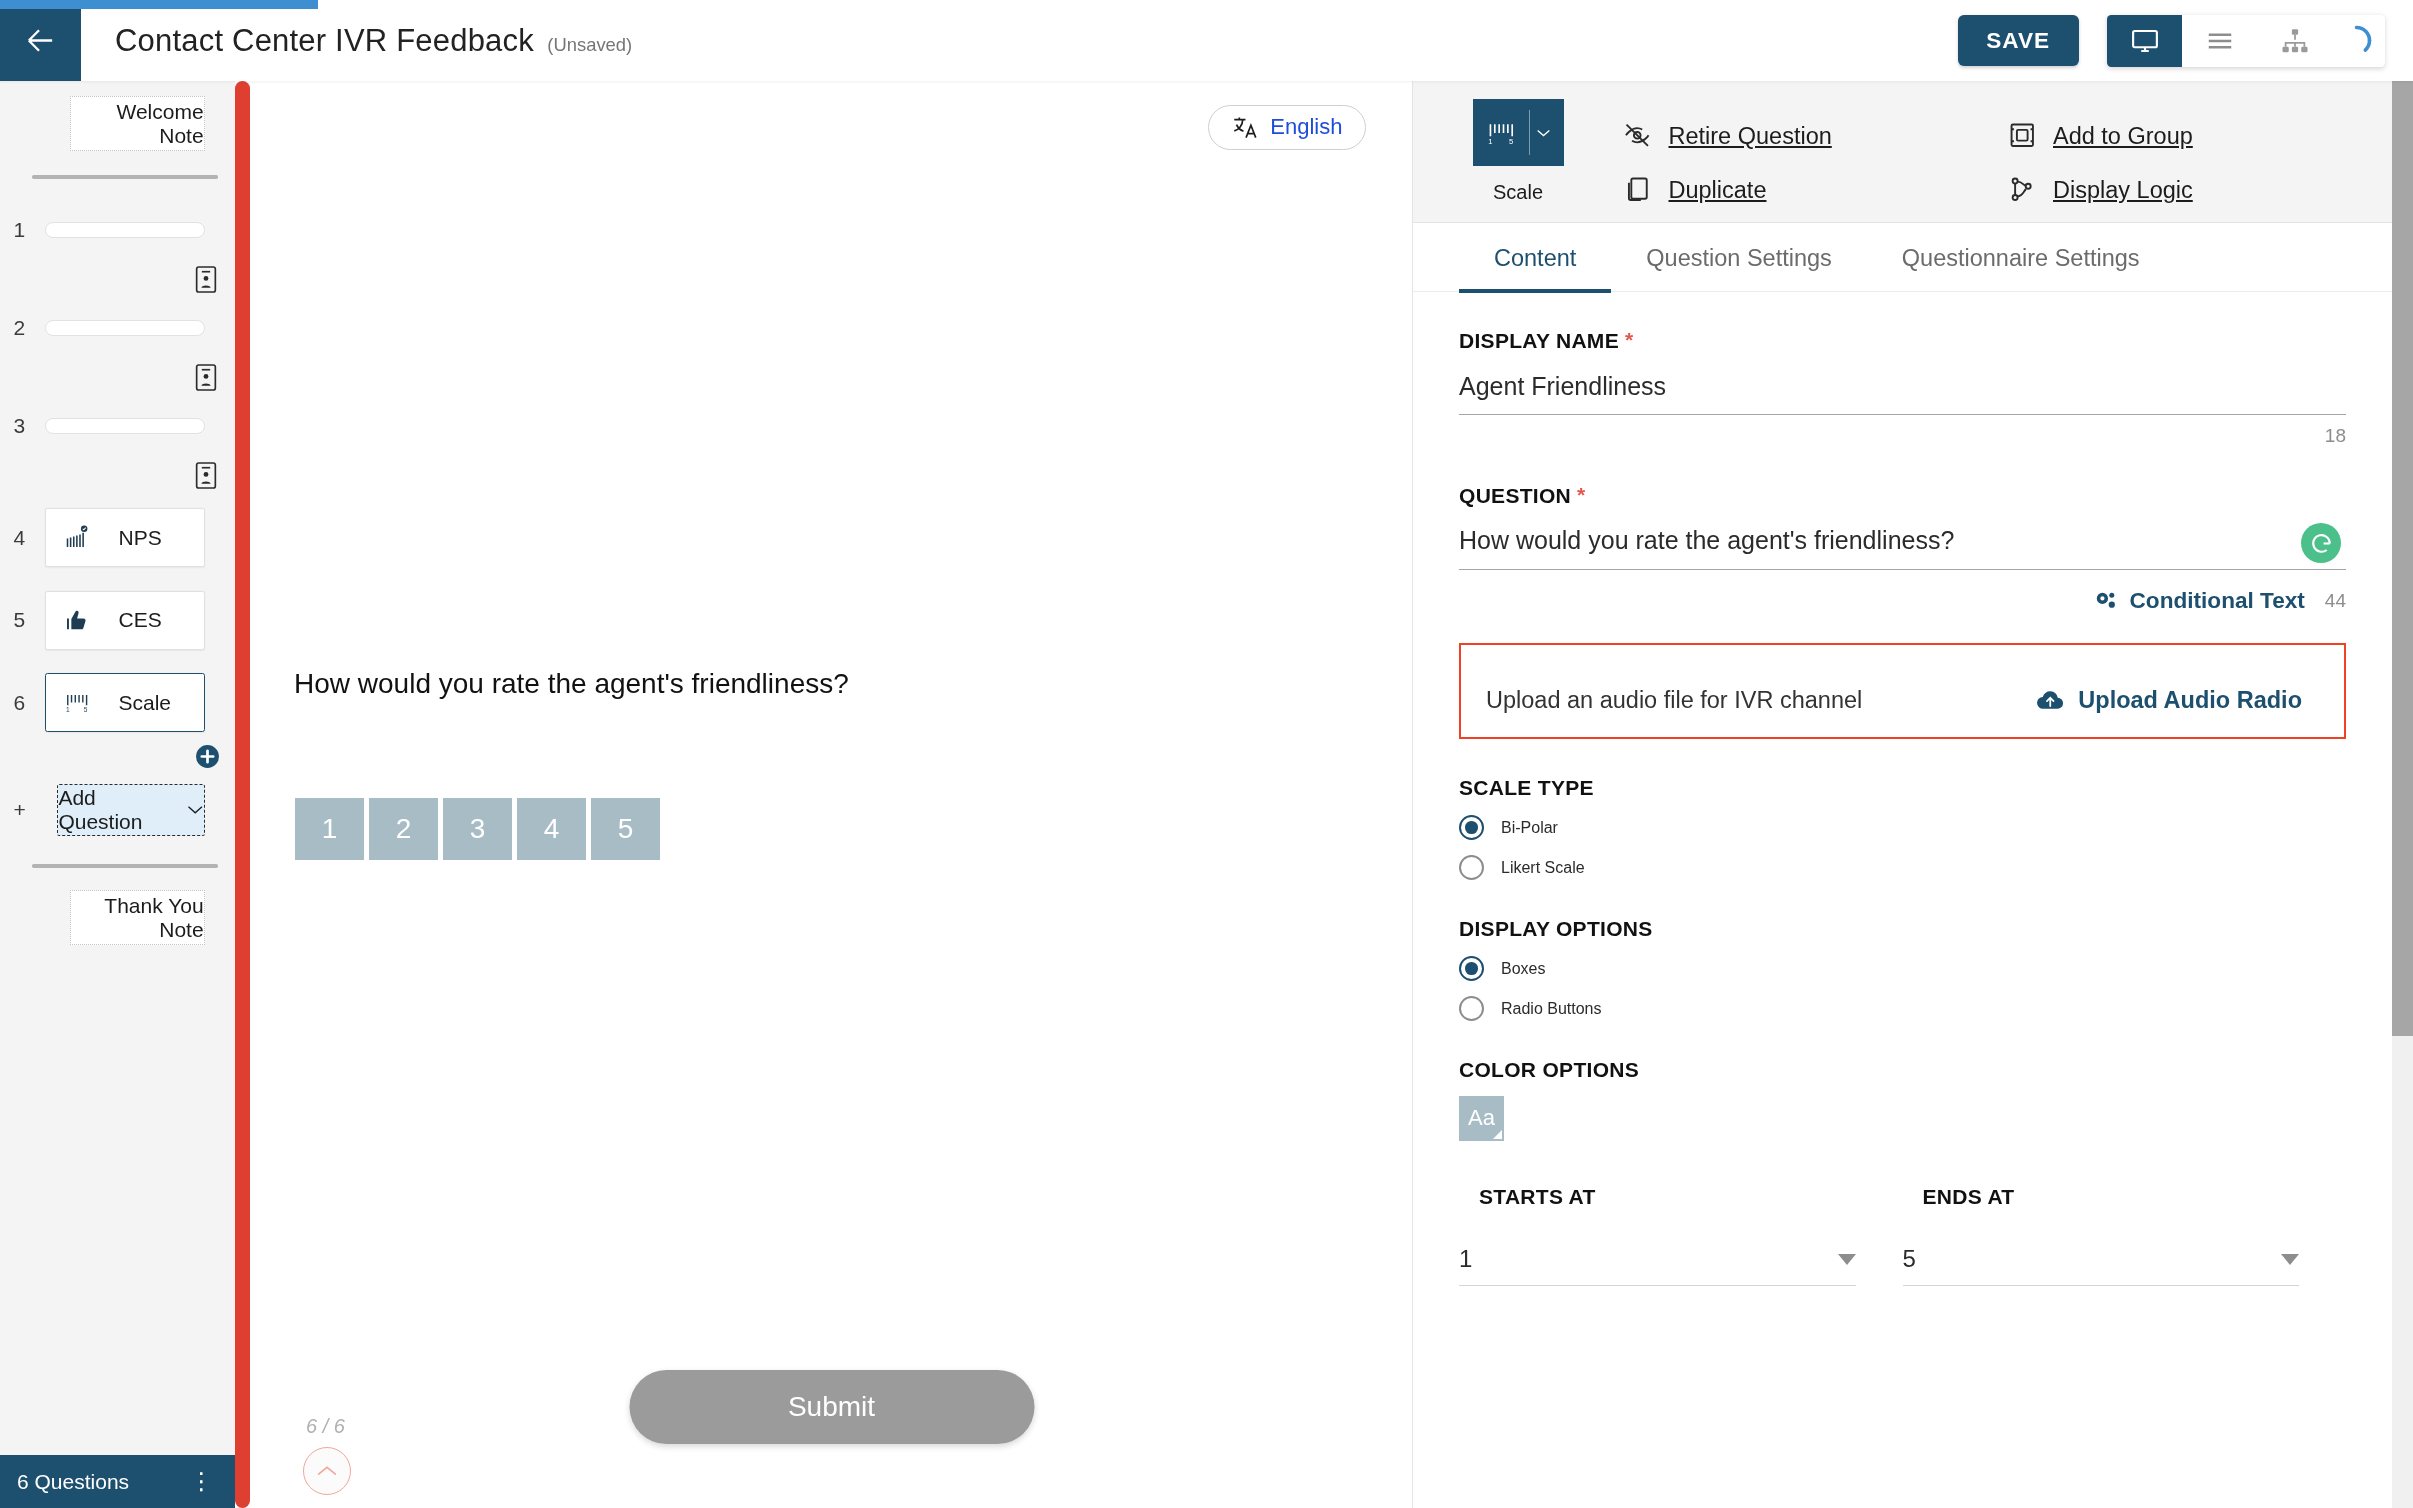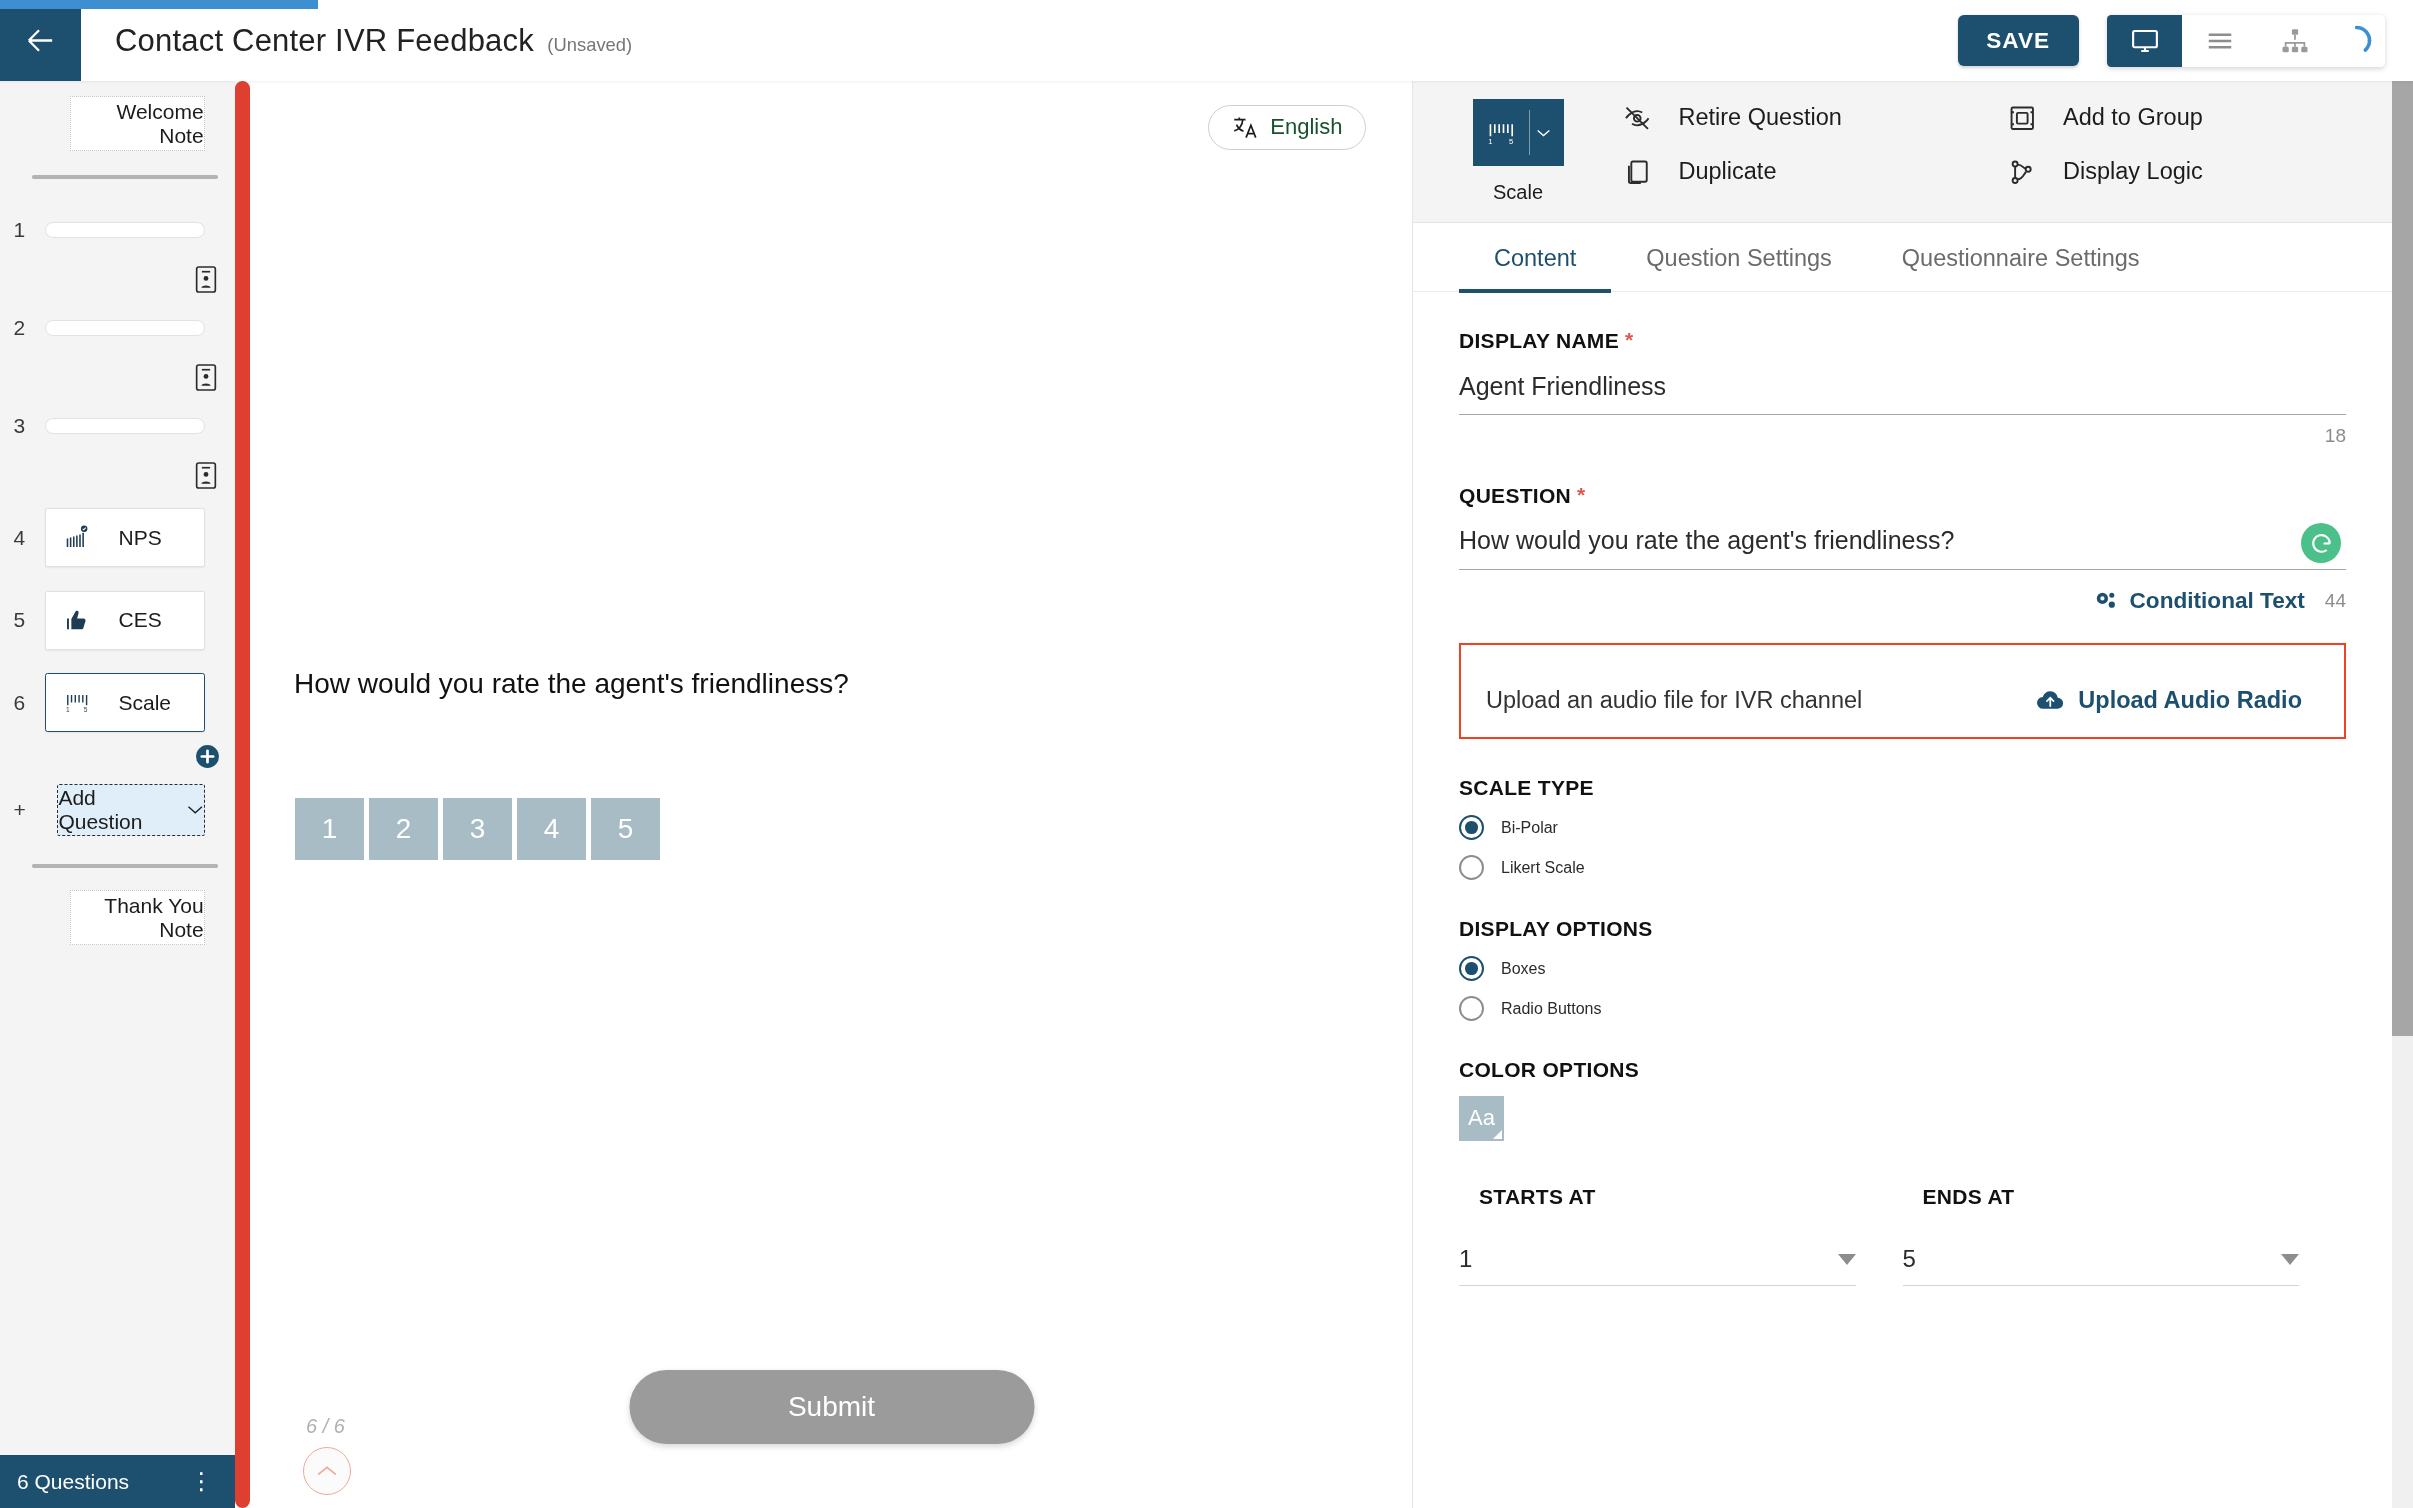--- a/index.html
+++ b/index.html
@@ -117,21 +117,21 @@
   .canvas {
     position: absolute; top: 81px; left: 251px; right: 1001px; bottom: 0;
     background: #fff;
   }
   .lang-pill {
     position: absolute; top: 23.5px; right: 46px;
     border: 0.8px solid #cfcfcf; border-radius: 25px; background: #fff;
     height: 45px; display: flex; align-items: center; gap: 11.7px;
     padding: 0 22.6px; cursor: pointer;
   }
-  .lang-pill .lbl { font-size: 22px; color: #14532d; text-align: right; }
+  .lang-pill .lbl { font-size: 22px; color: #1d4ed8; text-align: right; }
   .lang-ico { width: 27px; height: 25px; }
   .preview-q {
     position: absolute; top: 587px; left: 43px;
     font-size: 28px; color: #111; font-weight: 400;
   }
   .scale-boxes { position: absolute; top: 717px; left: 44px; display: flex; gap: 5px; }
   .scale-box {
     width: 69px; height: 62px; background: #a8bcc6; color: #fff;
     display: flex; align-items: center; justify-content: center;
     font-size: 28px; cursor: pointer;
@@ -175,21 +175,21 @@
   .qtype-tile {
     width: 91px; height: 67px; background: #1d4f6e;
     display: flex; align-items: center; justify-content: center; gap: 6.7px;
     cursor: pointer;
   }
   .qtype-tile .scale-glyph { width: 37px; height: 30px; }
   .qtype-tile .divider { width: 0.8px; height: 45px; background: #7d9cb0; }
   .qtype-tile .chev { width: 15px; height: 10px; }
   .qtype-name { font-size: 20px; color: #1c1c1c; margin-top: 14.2px; }
   .panel-actions { flex: 1; display: grid; grid-template-columns: 1fr 1fr; row-gap: 8.4px; padding-top: 5px; }
-  .pa-item { display: flex; align-items: flex-start; gap: 27px; font-size: 23.5px; color: #1c1c1c; cursor: pointer; }
+  .pa-item { display: flex; align-items: flex-end; gap: 17px; font-size: 23.5px; color: #1c1c1c; cursor: pointer; text-decoration: underline; }
   .pa-item .ico { width: 28.5px; height: 28.5px; flex: 0 0 28.5px; }
 
   .tabs { display: flex; padding-left: 46px; border-bottom: 1.7px solid #ececec; background: #fff; }
   .tab {
     font-size: 23.5px; color: #6b6b6b; padding: 22px 35px 17px 35px;
     cursor: pointer; border-bottom: 4.2px solid transparent; margin-bottom: -1.7px;
   }
   .tab.active { color: #1d4f6e; border-bottom-color: #1d4f6e; }
 
   .panel-body { padding: 0 46px 34px 46px; }

